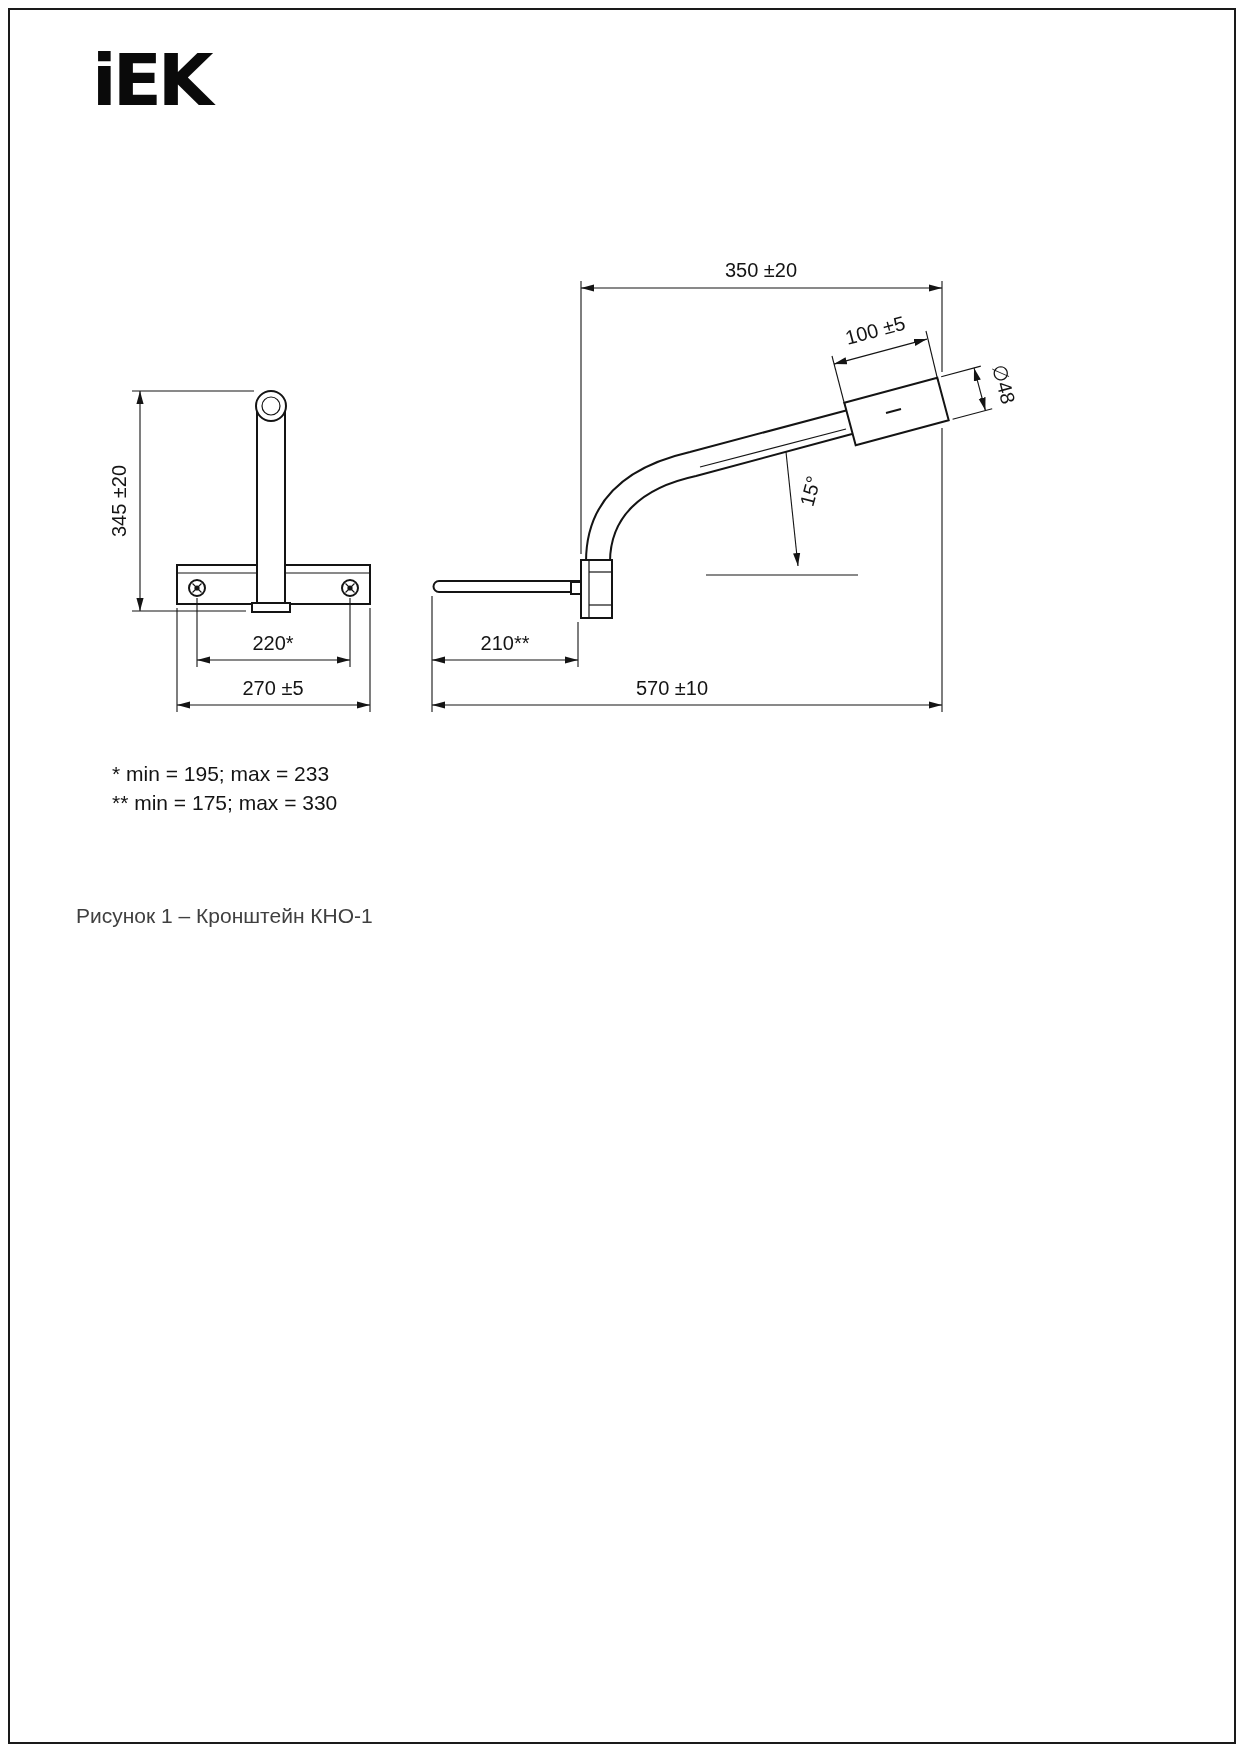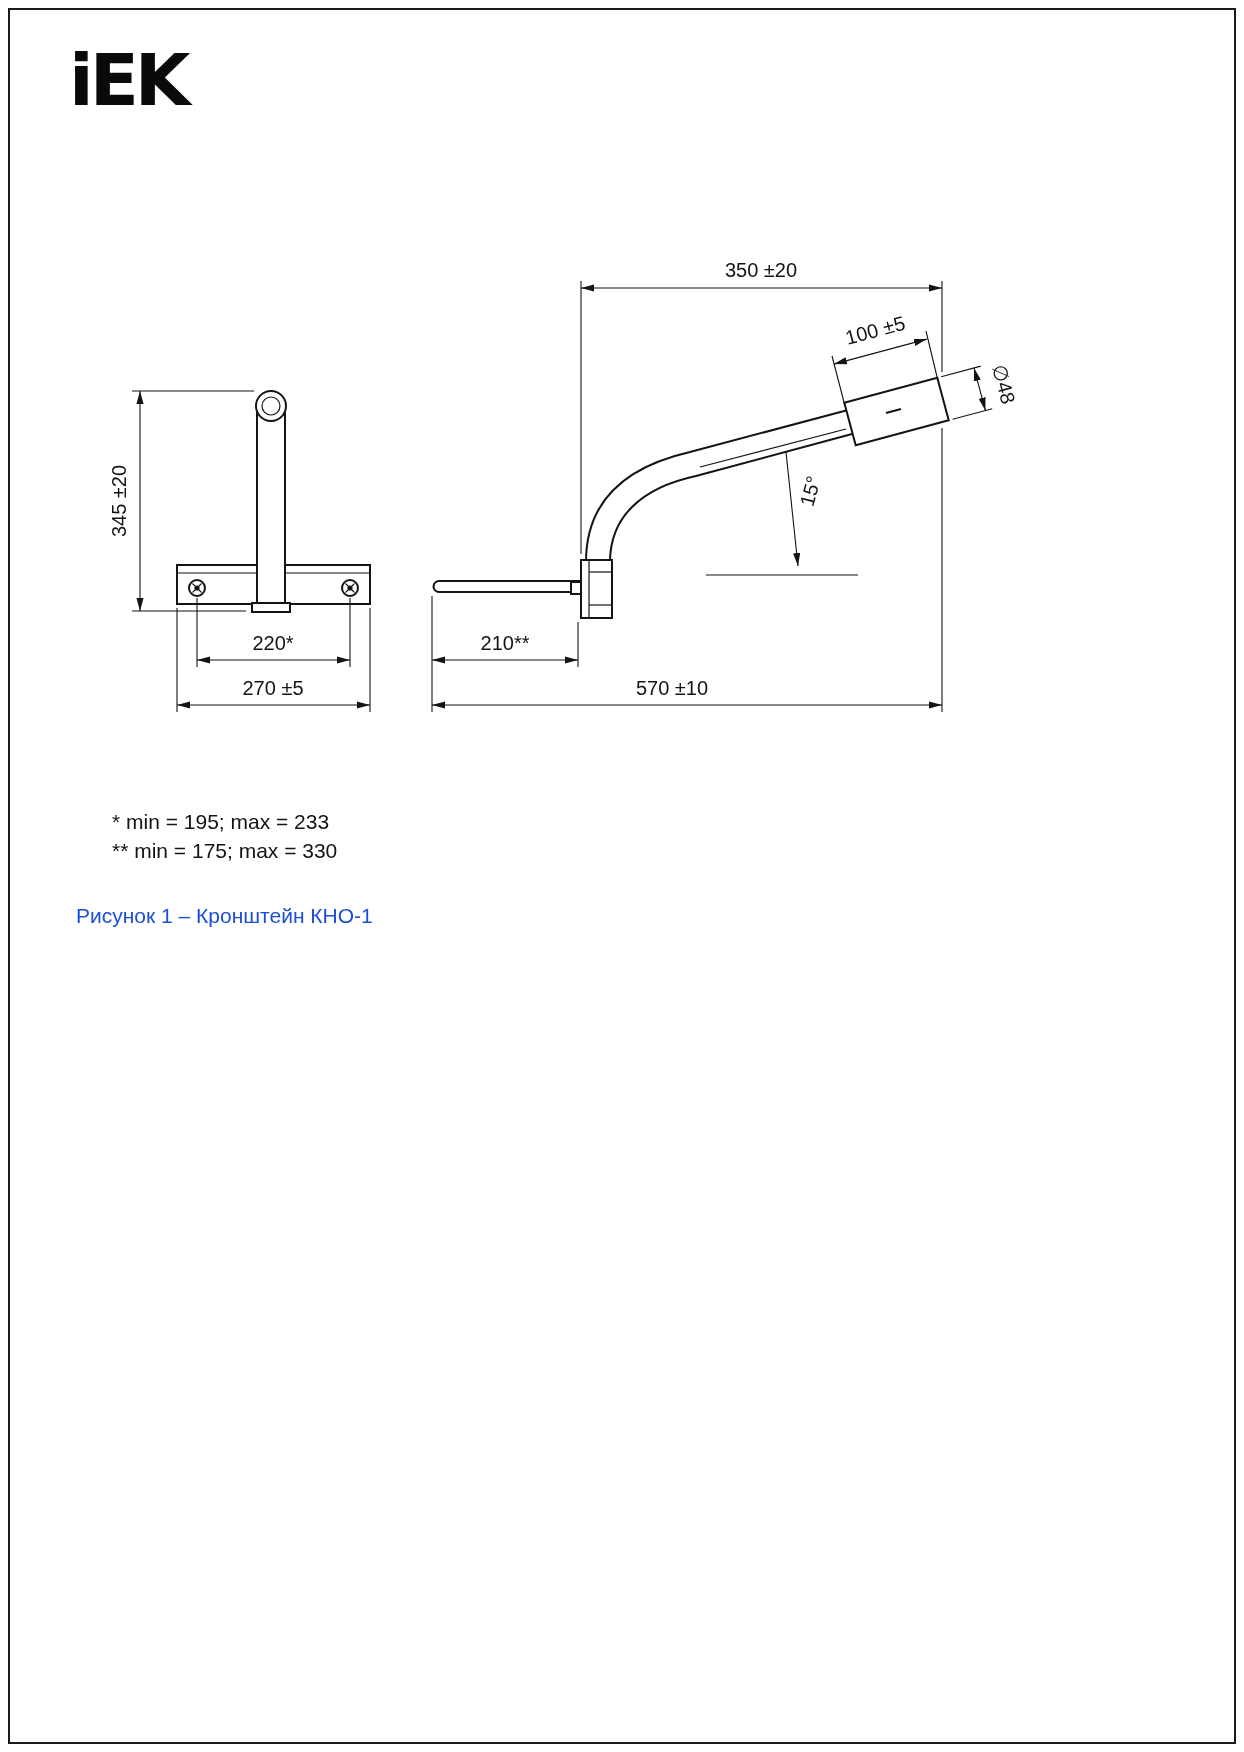--- a/index.html
+++ b/index.html
@@ -13,47 +13,46 @@
     overflow: hidden;
   }
   .page-border {
     position: absolute;
     left: 8px; top: 8px; right: 8px; bottom: 8px;
     border: 2px solid #1a1a1a;
     pointer-events: none;
   }
   .logo {
     position: absolute;
-    left: 69px; top: 44px;
+    left: 92px; top: 44px;
     font-family: "DejaVu Sans", sans-serif;
     font-weight: bold;
     font-size: 72px;
     line-height: 1;
     letter-spacing: -4px;
     color: #0a0a0a;
   }
   .drawing {
     position: absolute;
     left: 0; top: 0;
     width: 1244px;
     height: 1752px;
   }
   .notes {
     position: absolute;
     left: 112px; top: 760px;
     font-size: 21px;
     line-height: 1.38;
     color: #141414;
-    margin-top: 48px;
   }
   .caption {
     position: absolute;
     left: 76px; top: 904px;
     font-size: 21px;
-    color: #1d4ed8;
+    color: #404040;
   }
   svg text {
     font-family: "Liberation Sans", "DejaVu Sans", sans-serif;
     font-size: 20px;
     fill: #141414;
     stroke: none;
   }
   svg .outline { stroke: #141414; stroke-width: 2; fill: none; }
   svg .outline-fill { stroke: #141414; stroke-width: 2; fill: #ffffff; }
   svg .thin { stroke: #141414; stroke-width: 1.2; fill: none; }

